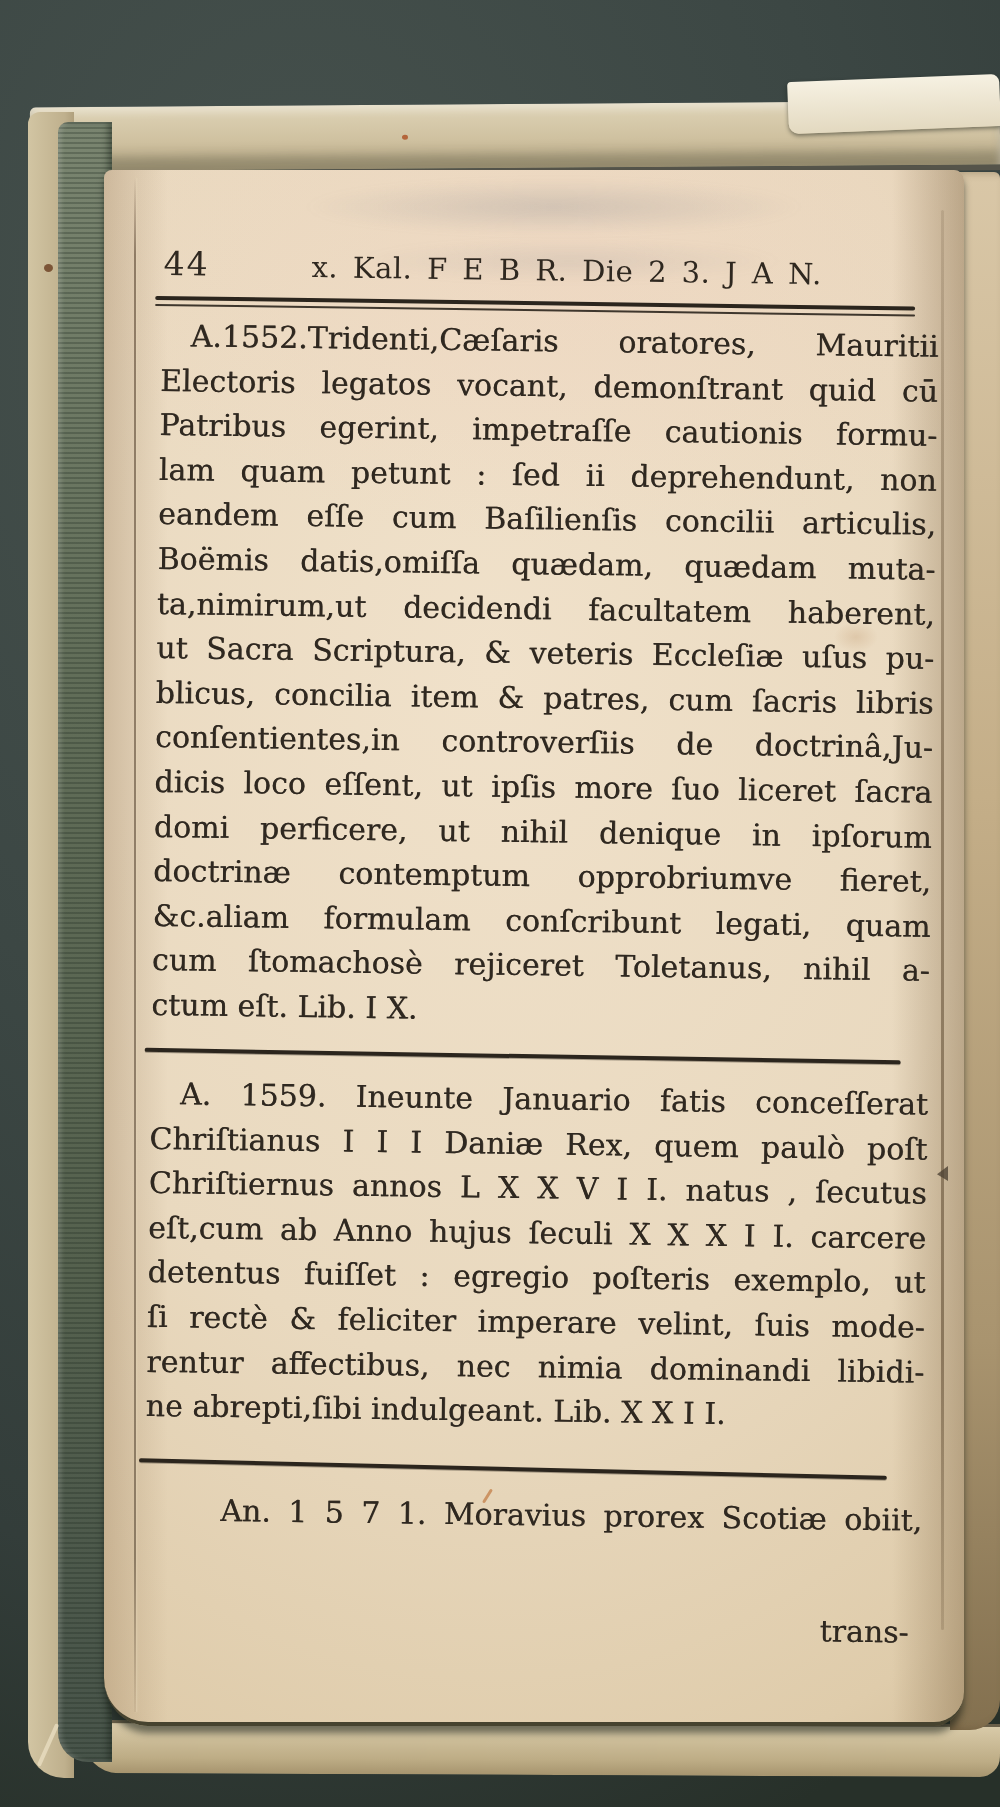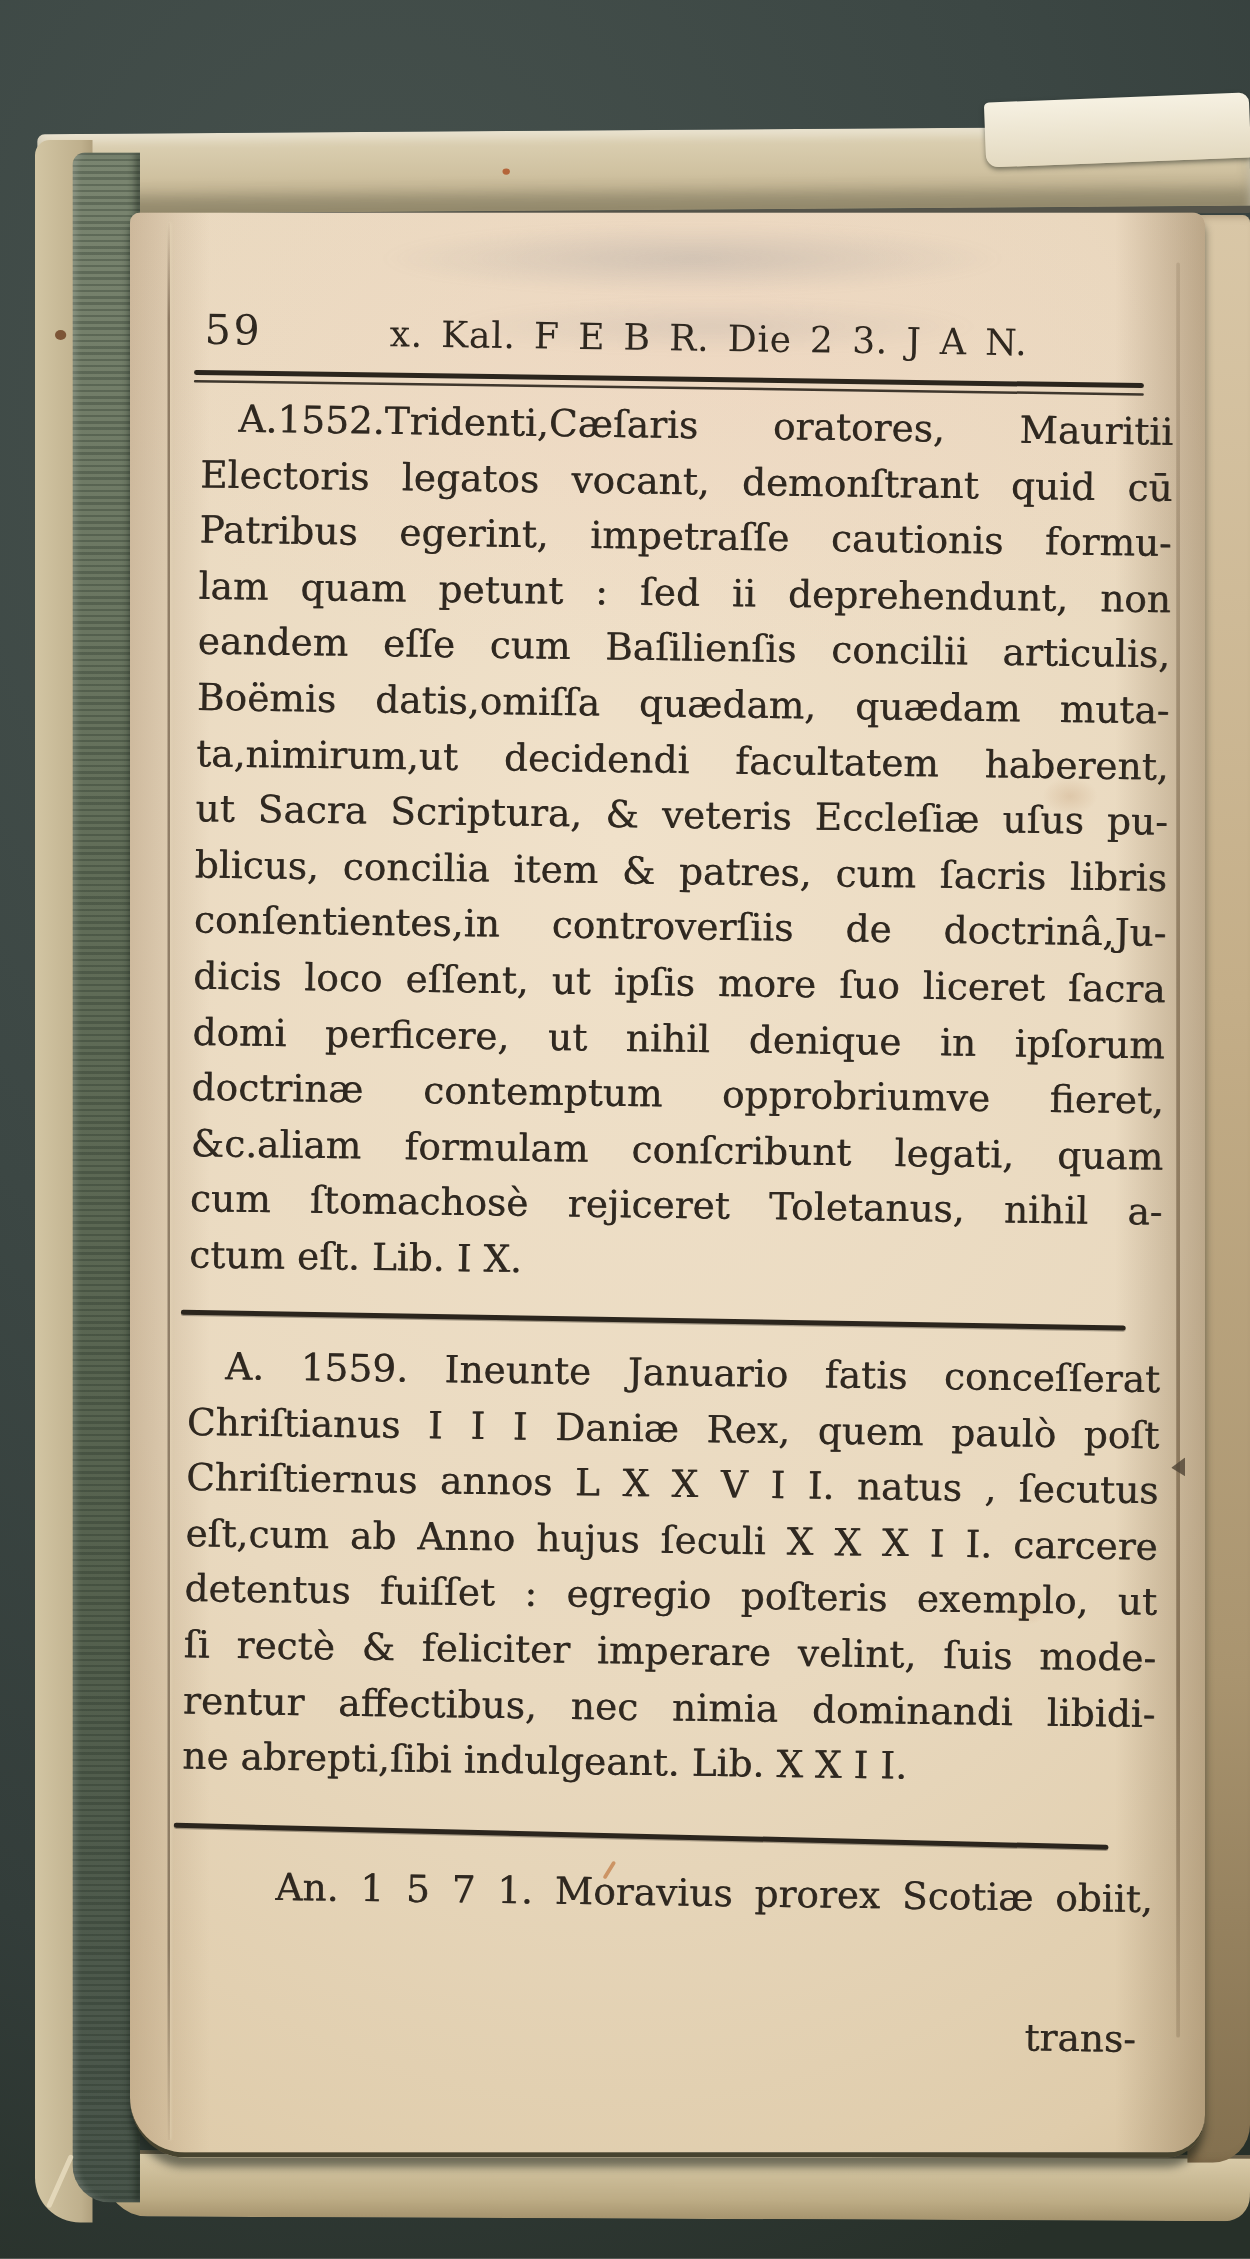--- a/index.html
+++ b/index.html
@@ -153,21 +153,21 @@
   <div class="abs crease"></div>
   <div class="abs gutter-line"></div>
   <div class="abs gutter-nick"></div>
   <div class="abs ghost g1"></div>
   <div class="abs ghost g2"></div>
   <div class="abs fox1"></div>
   <div class="abs fox2"></div>
   <div class="abs fiber"></div>
 
   <div class="abs textblock">
-    <span class="pagenum">59</span>
+    <span class="pagenum">44</span>
     <span class="running">x. Kal. F E B R.  Die 2 3. J A N.</span>
     <div class="dbl-rule">
         <span></span>
         <span></span>
       </div>
 
     <section class="entry e1">
       <div class="l ind1">A.1552.Tridenti,Cæſaris oratores, Mauritii</div>
       <div class="l">Electoris legatos vocant, demonſtrant quid cū</div>
       <div class="l">Patribus egerint, impetraſſe cautionis formu-</div>

